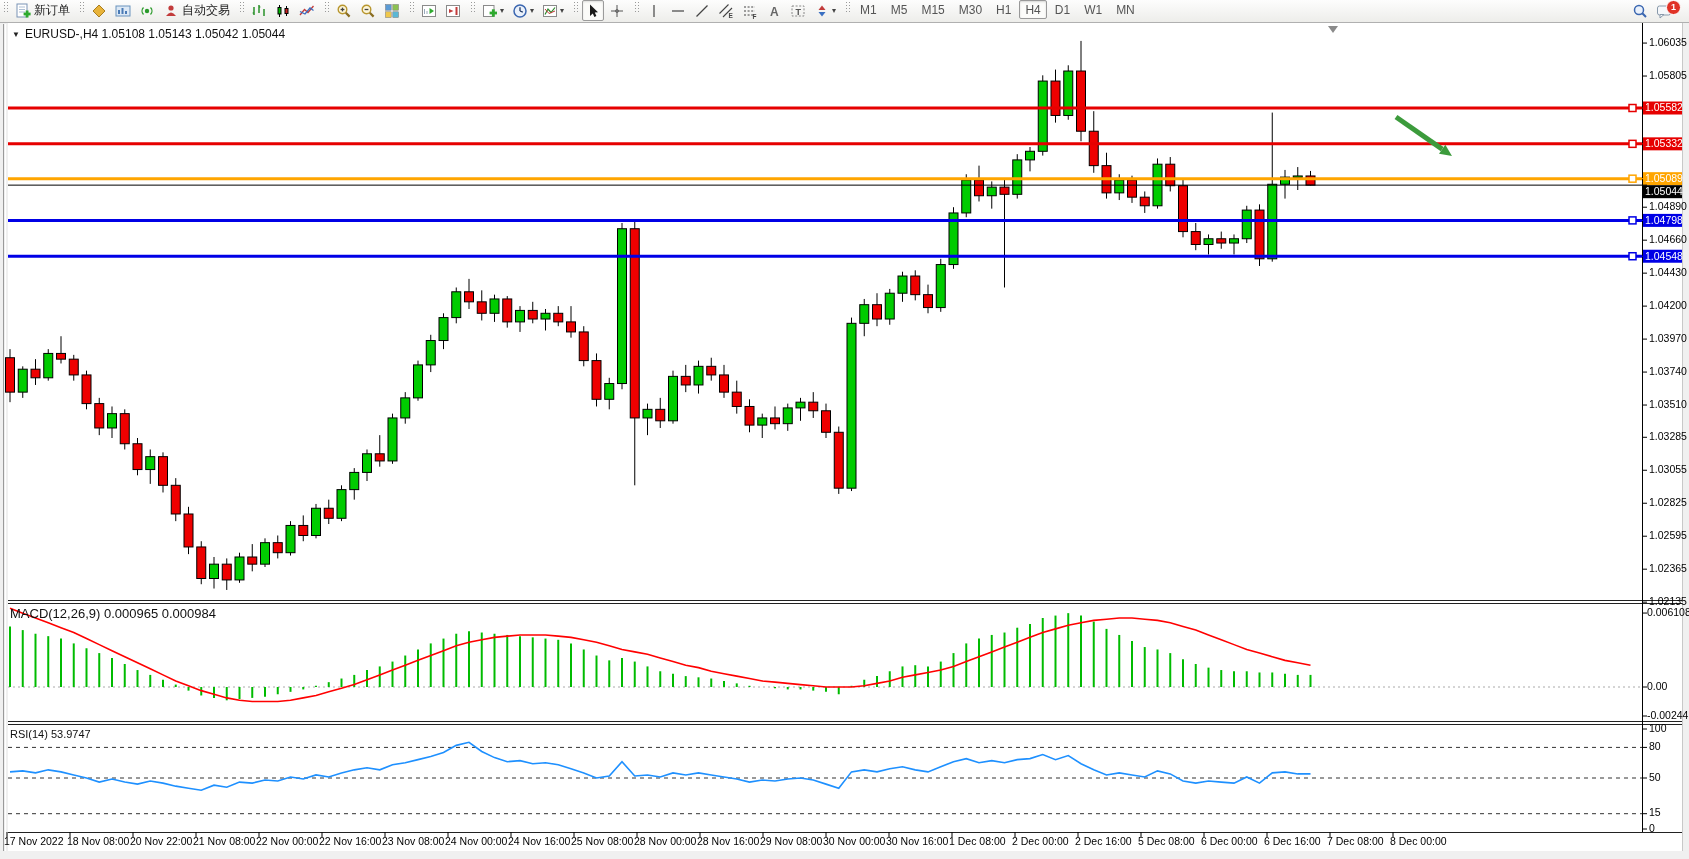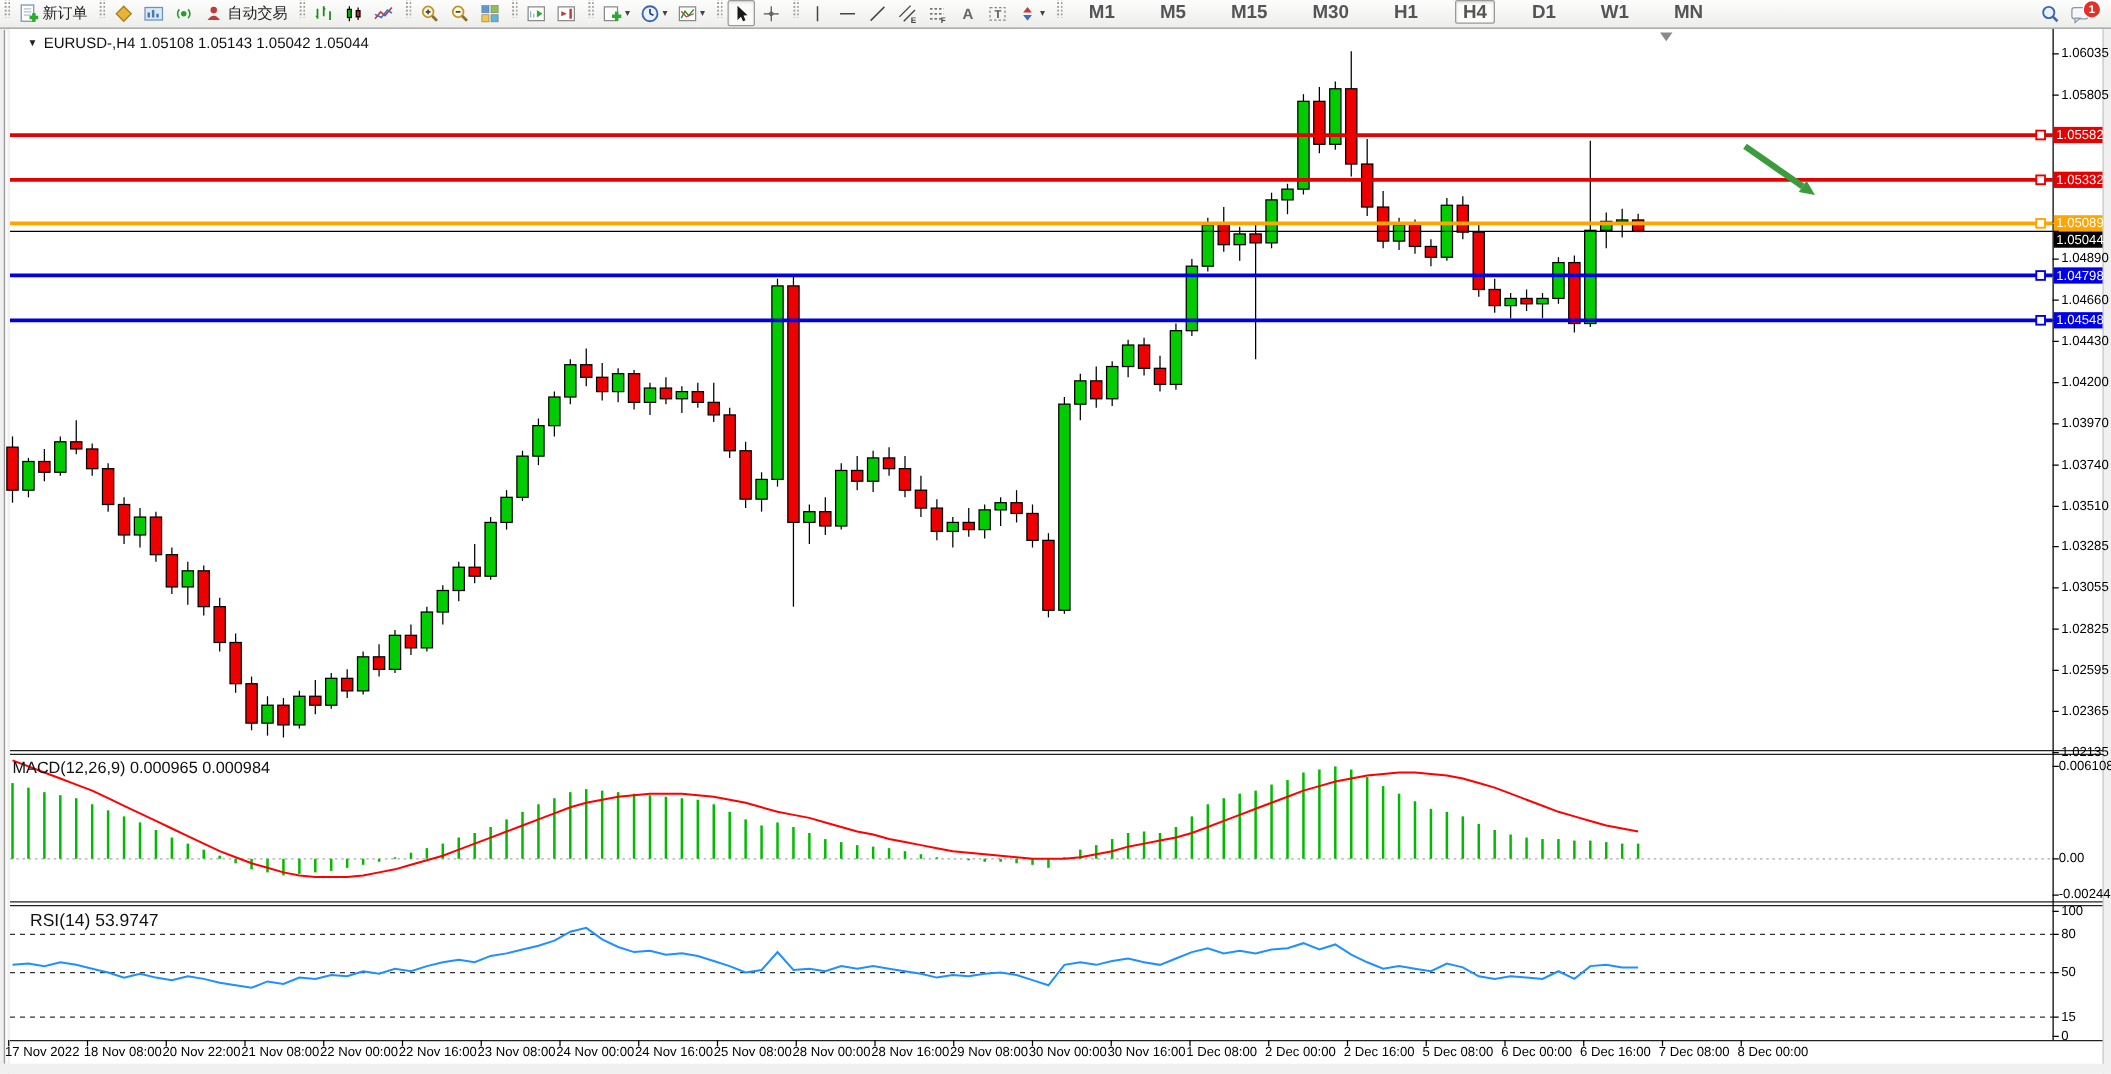--- a/index.html
+++ b/index.html
@@ -11,33 +11,33 @@
     display:flex;align-items:center;z-index:5;font-size:12px;color:#222}
   .tgroup{display:flex;align-items:flex-start;height:22px;padding:11px 2px}
   .handle{width:5px;height:14px;margin:0 3px 0 1px;
     background-image:radial-gradient(circle,#9a9a9a 0.8px,transparent 1px);
     background-size:3px 3px;background-position:0 1px}
   .tbtn{display:flex;align-items:center;height:19px;padding:0 2px;margin:0 1px;
     border:1px solid transparent;border-radius:2px;cursor:default}
   .tbtn.pressed{background:#fbfbf9;border:1px solid #9b9b9b;box-shadow:inset 0 1px 2px rgba(0,0,0,.12)}
   .tbtn .lbl{margin-left:3px;white-space:nowrap}
   .tbtn .caret{font-size:8px;color:#444;margin-left:2px}
-  .tfbtn{font-size:15px;color:#555;font-weight:bold;padding:0 5px;height:17px;
-    display:flex;align-items:center;margin:0 12px;border:1px solid transparent;border-radius:2px}
+  .tfbtn{font-size:12px;color:#555;font-weight:normal;padding:0 5px;height:17px;
+    display:flex;align-items:center;margin:0 1px;border:1px solid transparent;border-radius:2px}
   .tfbtn.pressed{background:#fcfcfa;border:1px solid #999;box-shadow:inset 0 1px 2px rgba(0,0,0,.15)}
   #tb-right{margin-left:auto;display:flex;align-items:center;padding-right:4px}
   #badge{position:relative;width:13px;height:13px;background:#e03226;border-radius:50%;
     color:#fff;font-size:9px;font-weight:bold;display:flex;align-items:center;
     justify-content:center;margin-left:-6px;margin-top:-8px;border:1px solid #fff}
   
   .ovl{position:absolute;color:#111;white-space:nowrap;z-index:3}
-  #chart-title{left:22px;top:27px;font-size:12px}
+  #chart-title{left:12px;top:27px;font-size:12px}
   #chart-title .menu-tri{font-size:8px;color:#222;margin-right:5px;vertical-align:1px}
   #macd-label{left:10px;top:606px;font-size:13px}
-  #rsi-label{left:24px;top:728px;font-size:14px}
+  #rsi-label{left:10px;top:728px;font-size:11px}
 </style>
 </head>
 <body>
 
 <svg id="cv" width="1689" height="859">
     <rect x="0" y="22" width="1689" height="837" fill="#ffffff"></rect>
     <rect x="1682" y="22" width="7" height="837" fill="#f0f0f0"></rect>
     <line x1="1682.5" y1="22" x2="1682.5" y2="859" stroke="#c8c8c8"></line>
     <rect x="0" y="22" width="8" height="837" fill="#f0f0f0"></rect>
     <line x1="3.5" y1="24" x2="3.5" y2="851" stroke="#9a9a9a"></line>

